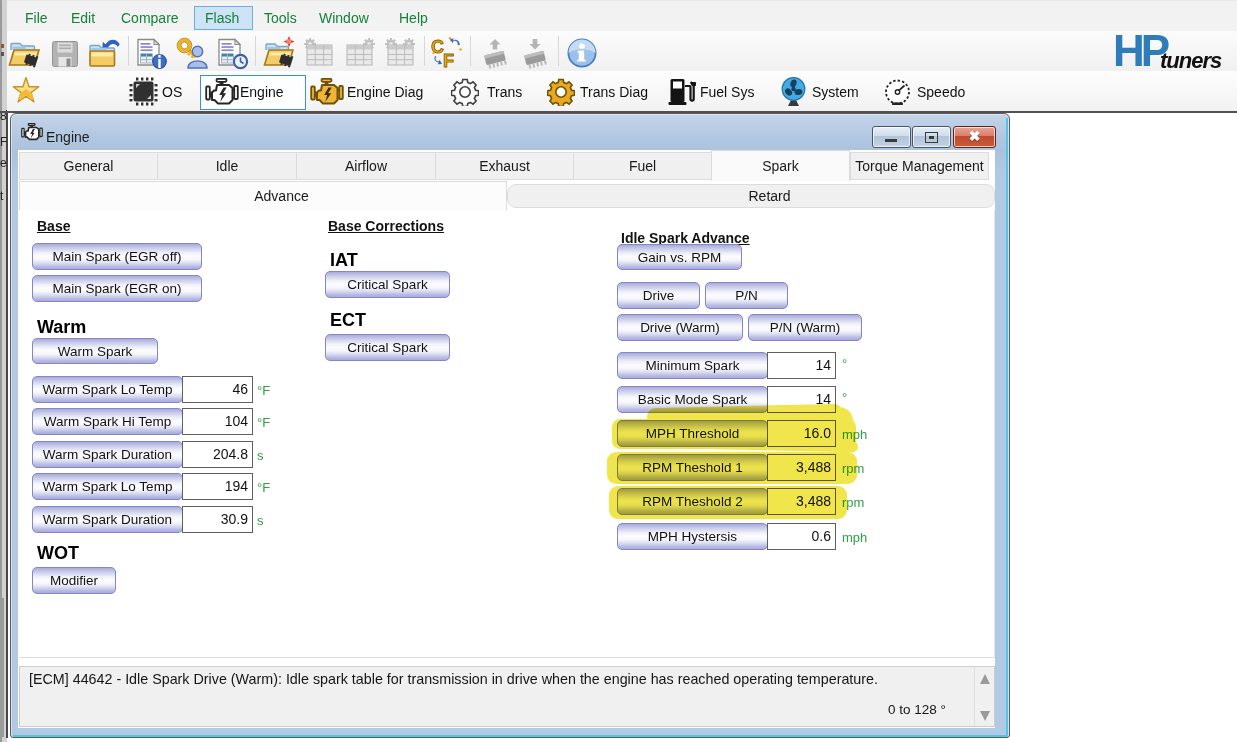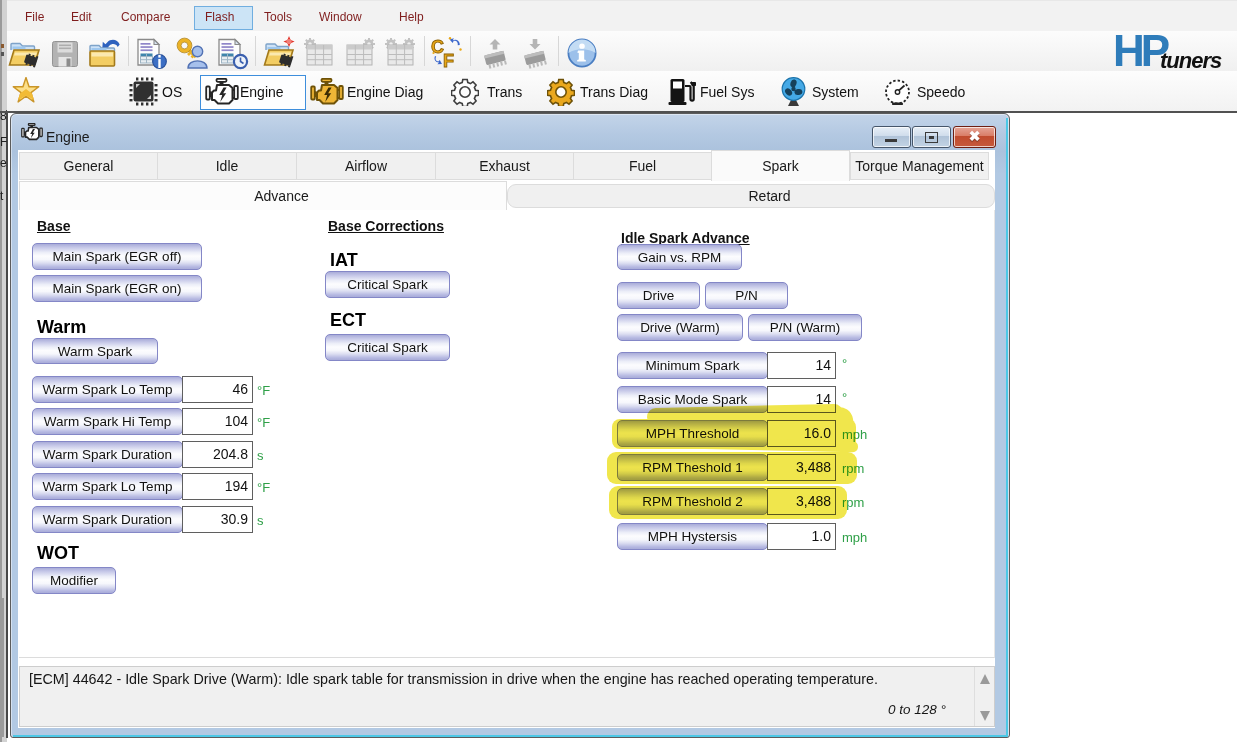--- a/index.html
+++ b/index.html
@@ -1,21 +1,21 @@
 <!DOCTYPE html>
 <html><head>
 <meta charset="utf-8">
 <style>
 html,body{margin:0;padding:0;}
 body{width:1237px;height:742px;overflow:hidden;font-family:"Liberation Sans",sans-serif;background:#fff;}
 #screen{position:relative;width:1237px;height:742px;background:#fff;overflow:hidden;}
 .abs{position:absolute;}
 
 #menubar{left:7px;top:0;width:1230px;height:31px;background:#f2f2f2;border-top:1px solid #e8e8e8;}
-.mitem{position:absolute;top:9px;font-size:12px;color:#7f1d1d;}
+.mitem{position:absolute;top:9px;font-size:14px;color:#15803d;}
 #flashbox{left:187px;top:5px;width:57px;height:22px;background:#cce4f6;border:1px solid #70aee0;}
 #tb1{left:7px;top:31px;width:1230px;height:40px;background:linear-gradient(#fcfcfc,#f0f0f0);border-bottom:1px solid #e2e2e2;}
 .sep1{position:absolute;top:5px;width:1px;height:30px;background:#d7d7d7;}
 #tb2{left:7px;top:71px;width:1230px;height:40px;background:linear-gradient(#fdfdfd,#f2f2f2);}
 .t2label{position:absolute;top:13px;font-size:14px;color:#111;}
 #mdiline{left:0;top:111px;width:1237px;height:2px;background:#515151;}
 #lstrip{left:0;top:0;width:7px;height:742px;background:#d2d2d2;border-left:2px solid #9a9a9a;box-sizing:border-box;}
 #lthumb{left:0;top:598px;width:4px;height:139px;background:#9a9a9a;}
 #ldark{left:6px;top:110px;width:2px;height:628px;background:#474747;}
 .lfrag{position:absolute;left:0px;width:7px;overflow:hidden;font-size:12px;color:#222;}
@@ -38,21 +38,21 @@
 
 #content{left:19px;top:210px;width:976px;height:448px;background:#fff;border-bottom:1px solid #dcdcdc;border-right:1px solid #e6e6e6;box-sizing:border-box;}
 .h1{position:absolute;font-size:14px;font-weight:bold;color:#111;text-decoration:underline;}
 .h2{position:absolute;font-size:18px;font-weight:bold;color:#000000;}
 .pbtn{position:absolute;box-sizing:border-box;border:1px solid #8487c7;border-radius:5px;background:linear-gradient(to bottom,#a9acd8 0%,#c6c8e8 14%,#eceef8 34%,#fcfcfe 48%,#f6f7fc 62%,#dcdef1 76%,#b4b7e1 92%,#a9acd8 100%);font-size:13.5px;color:#111;display:flex;align-items:center;justify-content:center;white-space:nowrap;}
 .field{position:absolute;box-sizing:border-box;border:1px solid #5f5f5f;background:#fff;font-size:14px;color:#111;text-align:right;padding:4px 4px 0 0;}
 .unit{position:absolute;font-size:13px;color:#2fa048;}
 
 #status{left:19px;top:666px;width:976px;height:61px;background:#f0f0f0;border:1px solid #cdcdcd;box-sizing:border-box;}
 #stext{left:29px;top:671px;font-size:14.3px;color:#161616;}
-#srange{left:846px;top:702px;width:100px;text-align:right;font-size:13.5px;color:#161616;font-style:italic;}
+#srange{left:846px;top:702px;width:100px;text-align:right;font-size:13.5px;color:#161616;}
 #sbar{left:974px;top:667px;width:1px;height:59px;background:#dedede;}
 .arr{position:absolute;width:0;height:0;border-left:5px solid transparent;border-right:5px solid transparent;}
 
 .hl{position:absolute;background:#f0e64c;}
 </style>
 </head>
 <body>
 <div id="screen">
 
   <div class="abs" id="lstrip"></div>
@@ -507,21 +507,21 @@
   <div class="pbtn" style="left:617px;top:420px;width:151px;height:27px;">MPH Threshold</div>
   <div class="field" style="left:767px;top:420px;width:69px;height:27px;">16.0</div>
   <div class="unit" style="left:842px;top:427px;">mph</div>
   <div class="pbtn" style="left:617px;top:454px;width:151px;height:27px;">RPM Theshold 1</div>
   <div class="field" style="left:767px;top:454px;width:69px;height:27px;">3,488</div>
   <div class="unit" style="left:842px;top:461px;">rpm</div>
   <div class="pbtn" style="left:617px;top:488px;width:151px;height:27px;">RPM Theshold 2</div>
   <div class="field" style="left:767px;top:488px;width:69px;height:27px;">3,488</div>
   <div class="unit" style="left:842px;top:495px;">rpm</div>
   <div class="pbtn" style="left:617px;top:523px;width:151px;height:27px;">MPH Hystersis</div>
-  <div class="field" style="left:767px;top:523px;width:69px;height:27px;">1.0</div>
+  <div class="field" style="left:767px;top:523px;width:69px;height:27px;">0.6</div>
   <div class="unit" style="left:842px;top:530px;">mph</div>
 
   <div style="position:absolute;left:0;top:0;width:1237px;height:742px;mix-blend-mode:multiply;pointer-events:none;">
     <div class="hl" style="left:647px;top:406px;width:196px;height:18px;border-radius:9px;transform:rotate(-1.3deg);"></div>
     <div class="hl" style="left:824px;top:407px;width:30px;height:38px;border-radius:14px;transform:rotate(-10deg);"></div>
     <div class="hl" style="left:612px;top:419px;width:244px;height:30px;border-radius:8px;"></div>
     <div class="hl" style="left:640px;top:439px;width:218px;height:11px;border-radius:5px;transform:rotate(1.2deg);"></div>
     <div class="hl" style="left:607px;top:452px;width:250px;height:32px;border-radius:9px;"></div>
     <div class="hl" style="left:609px;top:486px;width:238px;height:33px;border-radius:9px;"></div>
   </div>

